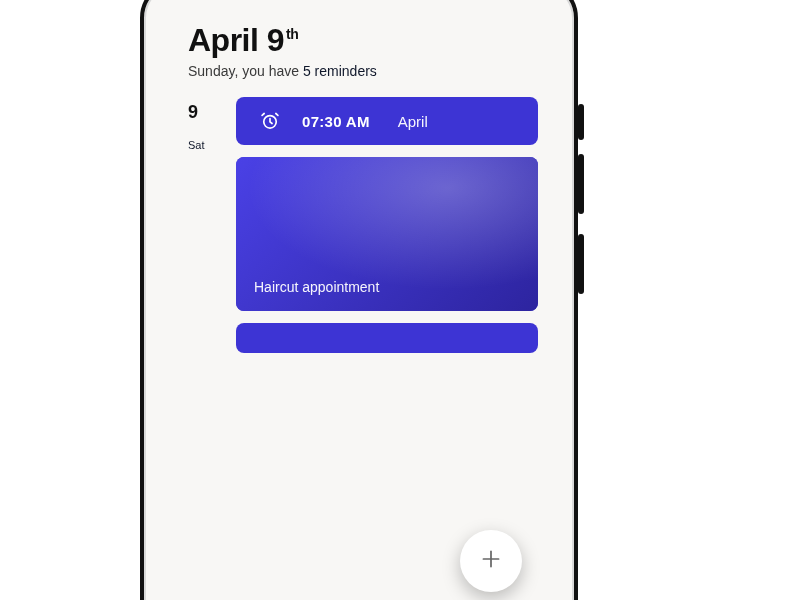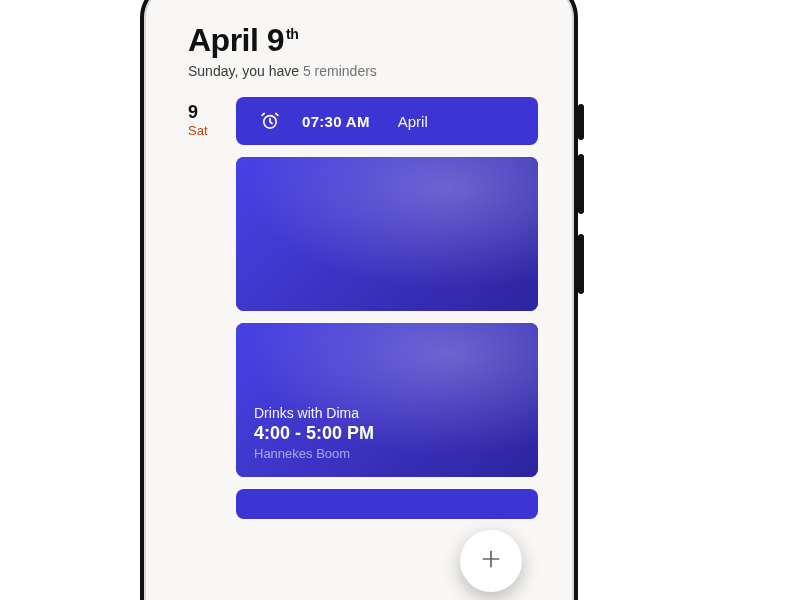--- a/index.html
+++ b/index.html
@@ -9,26 +9,26 @@
   .side-btn{position:absolute;right:-10px;width:6px;background:#111;border-radius:3px}
   .sb1{top:120px;height:36px}
   .sb2{top:170px;height:60px}
   .sb3{top:250px;height:60px}
   .screen{position:absolute;inset:18px;background:#f8f7f5;overflow:hidden;border-radius:24px}
   
   .header{padding:20px 26px 10px 26px}
   .date-line{font-size:32px;font-weight:700;color:#111;letter-spacing:-.5px}
   .date-line sup{font-size:14px;font-weight:700;vertical-align:super;margin-left:2px}
   .subline{margin-top:4px;font-size:14px;color:#3a3a3a}
-  .subline .link{color:#737373}
+  .subline .link{color:#0f172a}
   
   .body{position:relative;padding:8px 18px 0 18px}
   .daycol{position:absolute;left:26px;top:14px;text-align:left}
   .daynum{font-size:18px;font-weight:600;color:#111;line-height:1}
-  .dayabbr{font-size:13px;color:#c2410c;margin-top:2px}
+  .dayabbr{font-size:11px;color:#0f172a;margin-top:18px}
   .cards{margin-left:56px;display:flex;flex-direction:column;gap:12px}
   .card{background:#3d34d4;color:#fff;border-radius:8px;position:relative;overflow:hidden}
   .alarm{display:flex;align-items:center;gap:22px;padding:14px 24px}
   .alarm .time{font-weight:700;font-size:15px;letter-spacing:.3px}
   .alarm .lbl{font-size:15px;opacity:.95;margin-left:6px}
   .imgcard{height:138px;padding:0 18px 16px 18px;display:flex;flex-direction:column;justify-content:flex-end}
   .imgcard::before{content:"";position:absolute;inset:0;background:radial-gradient(120% 120% at 70% 20%, rgba(255,255,255,.25), rgba(0,0,0,0) 55%), linear-gradient(135deg,#4a41e6 0%, #2d249f 100%);mix-blend-mode:normal}
   .imgcard .title{position:relative;font-size:14px;font-weight:400;opacity:.95}
   .imgcard .range{position:relative;font-size:18px;font-weight:700;margin-top:2px}
   .imgcard .loc{position:relative;font-size:13px;opacity:.55;margin-top:2px}
@@ -74,27 +74,23 @@
                 <path d="M12 9v4l2.5 2"></path>
                 <path d="M5 3 2.5 5.2"></path>
                   <path d="M19 3l2.5 2.2"></path>
               </svg>
             </span>
             <span class="time">07:30 AM</span>
             <span class="lbl">April</span>
           </div>
 
           <div class="card imgcard">
+            <div class="title">Haircut appointment</div>
           </div>
 
-          <div class="card imgcard">
-            <div class="title">Drinks with Dima</div>
-            <div class="range">4:00 - 5:00 PM</div>
-            <div class="loc">Hannekes Boom</div>
-          </div>
 
           <div class="card thin"></div>
 
         </div>
       </div>
 
       <div class="fab">
         <span>
           <svg viewBox="0 0 24 24" fill="none" stroke="#666" stroke-width="1.6" stroke-linecap="round">
             <path d="M12 5v14"></path>

